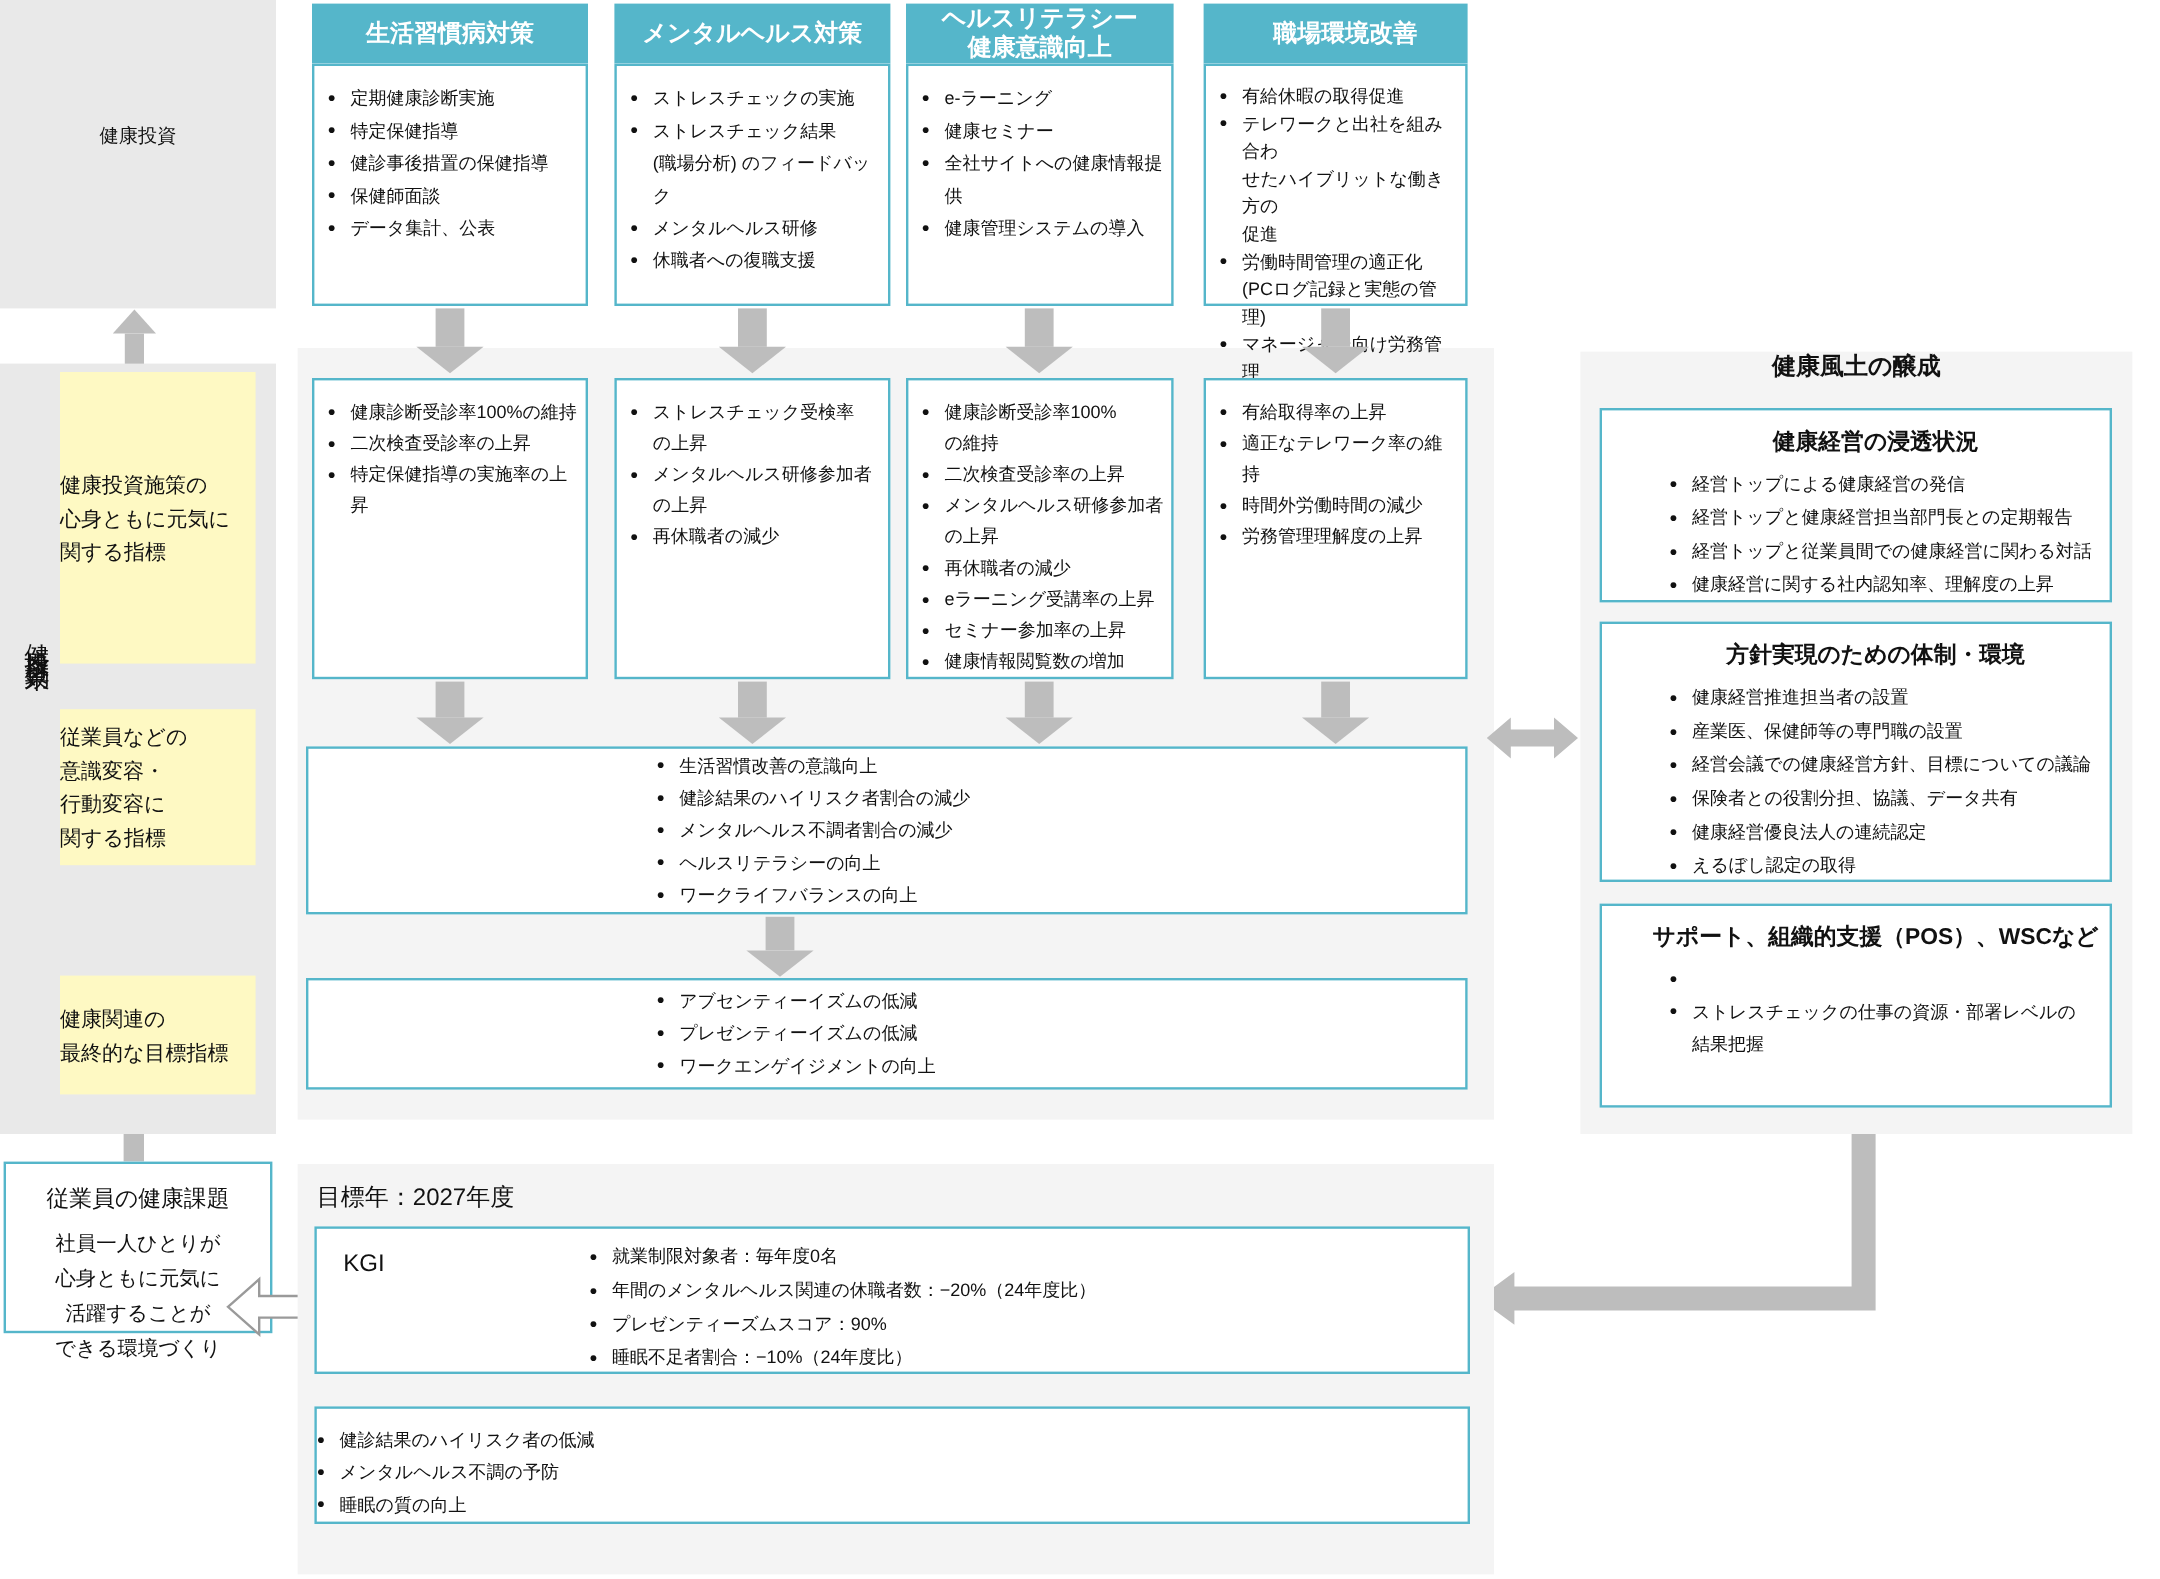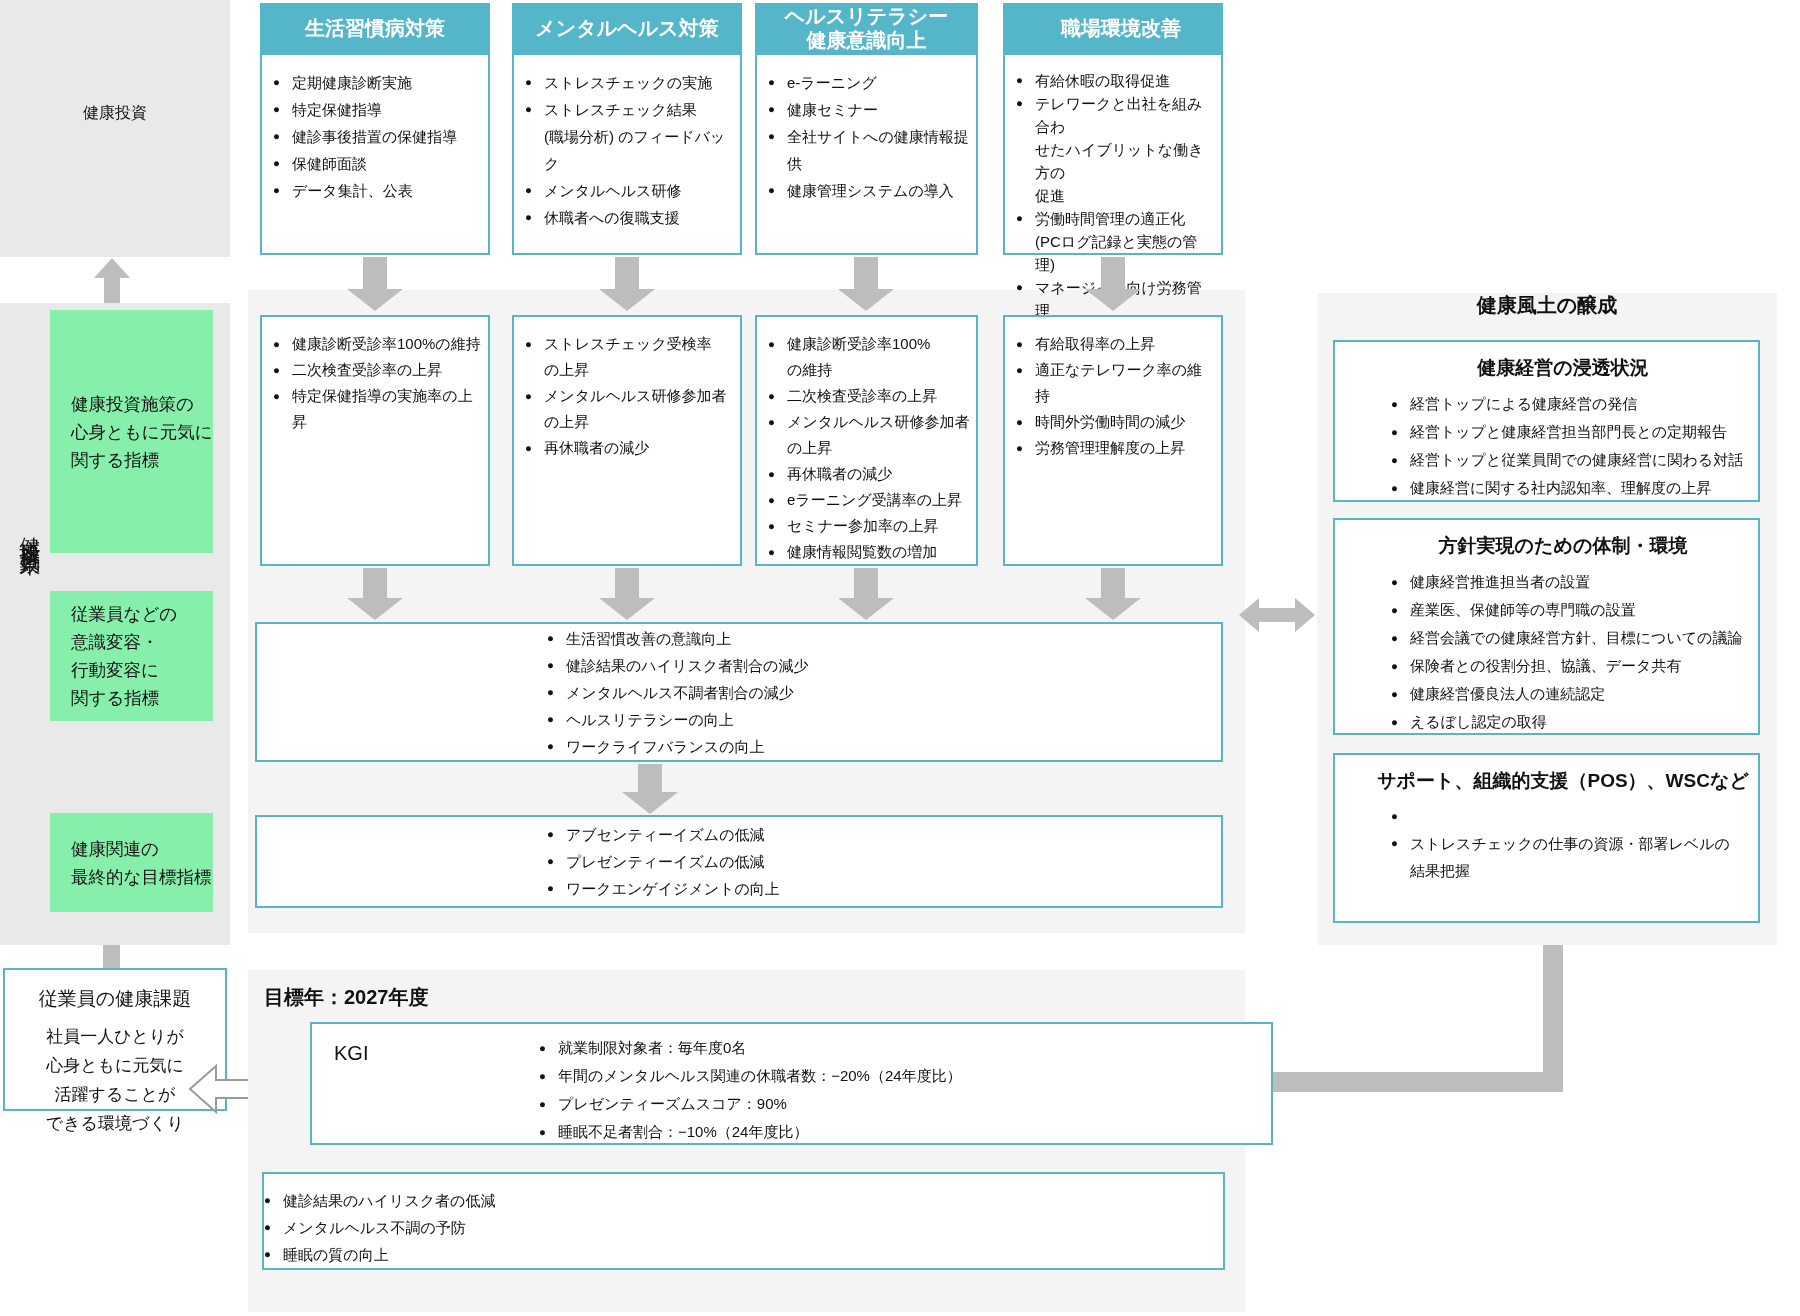--- a/index.html
+++ b/index.html
@@ -31,37 +31,37 @@
   .lh28 .b-item{line-height:28px;}
   
   .dn-arrow{width:56px;}
   .dn-arrow .shaft{position:absolute;left:16px;top:0;width:24px;background:#bdbdbd;}
   .dn-arrow .head{position:absolute;left:0;width:0;height:0;
     border-left:28px solid transparent;border-right:28px solid transparent;border-top:22px solid #bdbdbd;}
   .up-arrow .head{width:0;height:0;margin:0 auto;
     border-left:18px solid transparent;border-right:18px solid transparent;border-bottom:20px solid #bdbdbd;}
   .up-arrow .shaft{width:16px;height:26px;margin:0 auto;background:#bdbdbd;}
   
-  .metric-box{left:50px;width:163px;background:#86efac;display:flex;flex-direction:column;justify-content:center;
-    font-size:17.5px;line-height:28px;padding-left:21px;}
+  .metric-box{left:50px;width:163px;background:#fef9c3;display:flex;flex-direction:column;justify-content:center;
+    font-size:17.5px;line-height:28px;}
   .v-label{writing-mode:vertical-rl;font-size:21px;letter-spacing:4px;}
   .challenge{border:2px solid #55b6ca;background:#fff;text-align:center;}
   .challenge .ttl{font-size:19px;margin-top:16px;}
   .challenge .body{font-size:17px;line-height:29px;margin-top:10px;}
   
   .widebox{left:255px;width:968px;display:flex;flex-direction:column;justify-content:center;padding-left:290px;}
   
   .rbox{left:1333px;width:427px;}
   .rbox .rheading{font-weight:bold;font-size:19px;text-align:center;margin:13px 0 9px 0;padding-left:33px;}
   .rbox .blist{padding-left:56px;padding-right:8px;}
   
   .goalbox{left:262px;width:963px;display:flex;}
   .goalbox .glabel{flex:none;width:205px;padding:18px 0 0 22px;font-size:20px;}
   .goalbox .blist{padding-top:13px;}
-  .section-title{font-weight:bold;font-size:20px;}
+  .section-title{font-weight:normal;font-size:20px;}
   .rp-title{font-weight:bold;font-size:20px;text-align:center;}
 </style>
 </head>
 <body>
 
 <div id="canvas">
 
   <div class="abs band" style="left:0;top:0;width:230px;height:257px;"></div>
   <div class="abs" style="left:0;top:103px;width:230px;text-align:center;font-size:16px;">健康投資</div>
 
@@ -538,21 +538,21 @@
       </div>
   </div>
 
   <svg class="abs" style="left:1220px;top:940px;" width="350" height="170" viewBox="0 0 350 170">
     <path d="M323,5 L343,5 L343,152 L42,152 L42,164 L12,142 L42,120 L42,132 L323,132 Z" fill="#bdbdbd"></path>
   </svg>
 
   <div class="abs panel" style="left:248px;top:970px;width:997px;height:342px;"></div>
   <div class="abs section-title" style="left:264px;top:984px;">目標年：2027年度</div>
 
-  <div class="abs tealbox goalbox" style="top:1022px;height:123px;margin-left:48px;">
+  <div class="abs tealbox goalbox" style="top:1022px;height:123px;">
     <div class="glabel">KGI</div>
     <div class="blist lh28" style="padding-top:10px;">
         <div class="b-item">
           <span class="dot">●</span>
           <div>
             <div>就業制限対象者：毎年度0名</div>
           </div>
         </div>
         <div class="b-item">
           <span class="dot">●</span>

